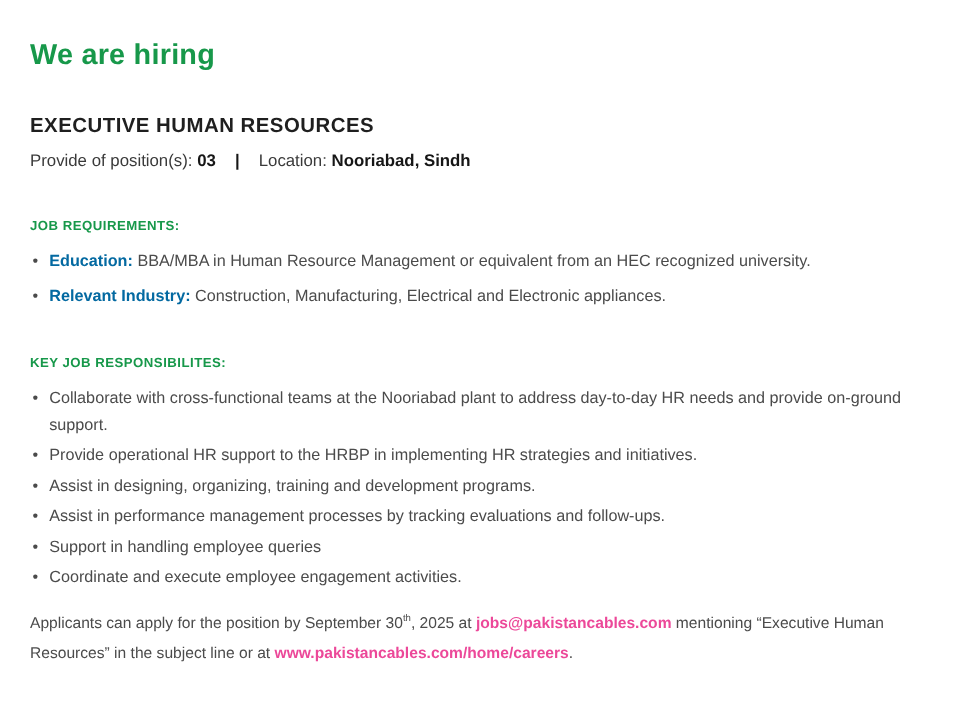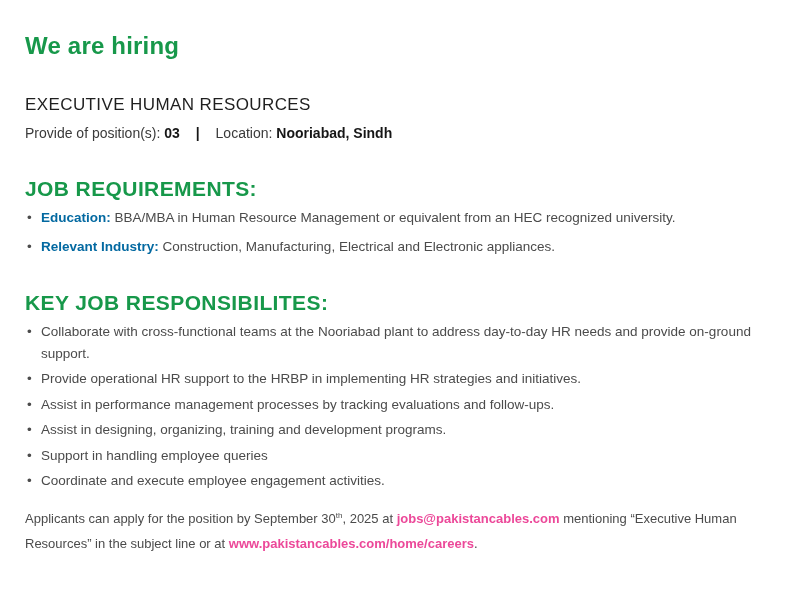--- a/index.html
+++ b/index.html
@@ -18,35 +18,35 @@
     font-size: 24px;
     line-height: 40px;
     font-weight: 700;
     color: #17984a;
     letter-spacing: 0.2px;
   }
   .job-title {
     margin: 28px 0 0 0;
     font-size: 17px;
     line-height: 21px;
-    font-weight: 400;
+    font-weight: 700;
     color: #1f1f1f;
     letter-spacing: 0.4px;
   }
   .position-meta {
     margin-top: 9px;
     font-size: 14px;
     line-height: 19px;
     color: #3a3a3a;
   }
   .position-meta .b { font-weight: 700; color: #161616; }
   .position-meta .sep { margin: 0 12px; }
   .section-heading {
     margin: 36px 0 0 0;
-    font-size: 21px;
+    font-size: 11px;
     line-height: 20px;
     font-weight: 700;
     color: #17984a;
     letter-spacing: 0.4px;
   }
   ul.bullet-list {
     list-style: none;
     margin: 8px 0 0 0;
     padding: 0;
     font-size: 13.5px;
@@ -98,20 +98,20 @@
     <li><span class="lbl">Education:</span> <span>BBA/MBA in Human Resource Management or equivalent from an HEC recognized university.</span></li>
     <li><span class="lbl">Relevant Industry:</span> <span>Construction, Manufacturing, Electrical and Electronic appliances.</span></li>
   </ul>
 </section>
 
 <section>
   <h3 class="section-heading">KEY JOB RESPONSIBILITES:</h3>
   <ul class="bullet-list resp-list">
     <li>Collaborate with cross-functional teams at the Nooriabad plant to address day-to-day HR needs and provide on-ground support.</li>
     <li>Provide operational HR support to the HRBP in implementing HR strategies and initiatives.</li>
+    <li>Assist in designing, organizing, training and development programs.</li>
     <li>Assist in performance management processes by tracking evaluations and follow-ups.</li>
-    <li>Assist in designing, organizing, training and development programs.</li>
     <li>Support in handling employee queries</li>
     <li>Coordinate and execute employee engagement activities.</li>
   </ul>
 </section>
 
 <p class="footer-note"><span>Applicants can apply for the position by September 30</span><sup>th</sup><span>, 2025 at </span><span class="b">jobs@pakistancables.com</span><span> mentioning “Executive Human Resources” in the subject line or at </span><span class="b">www.pakistancables.com/home/careers</span><span>.</span></p>
 
 </body></html>

